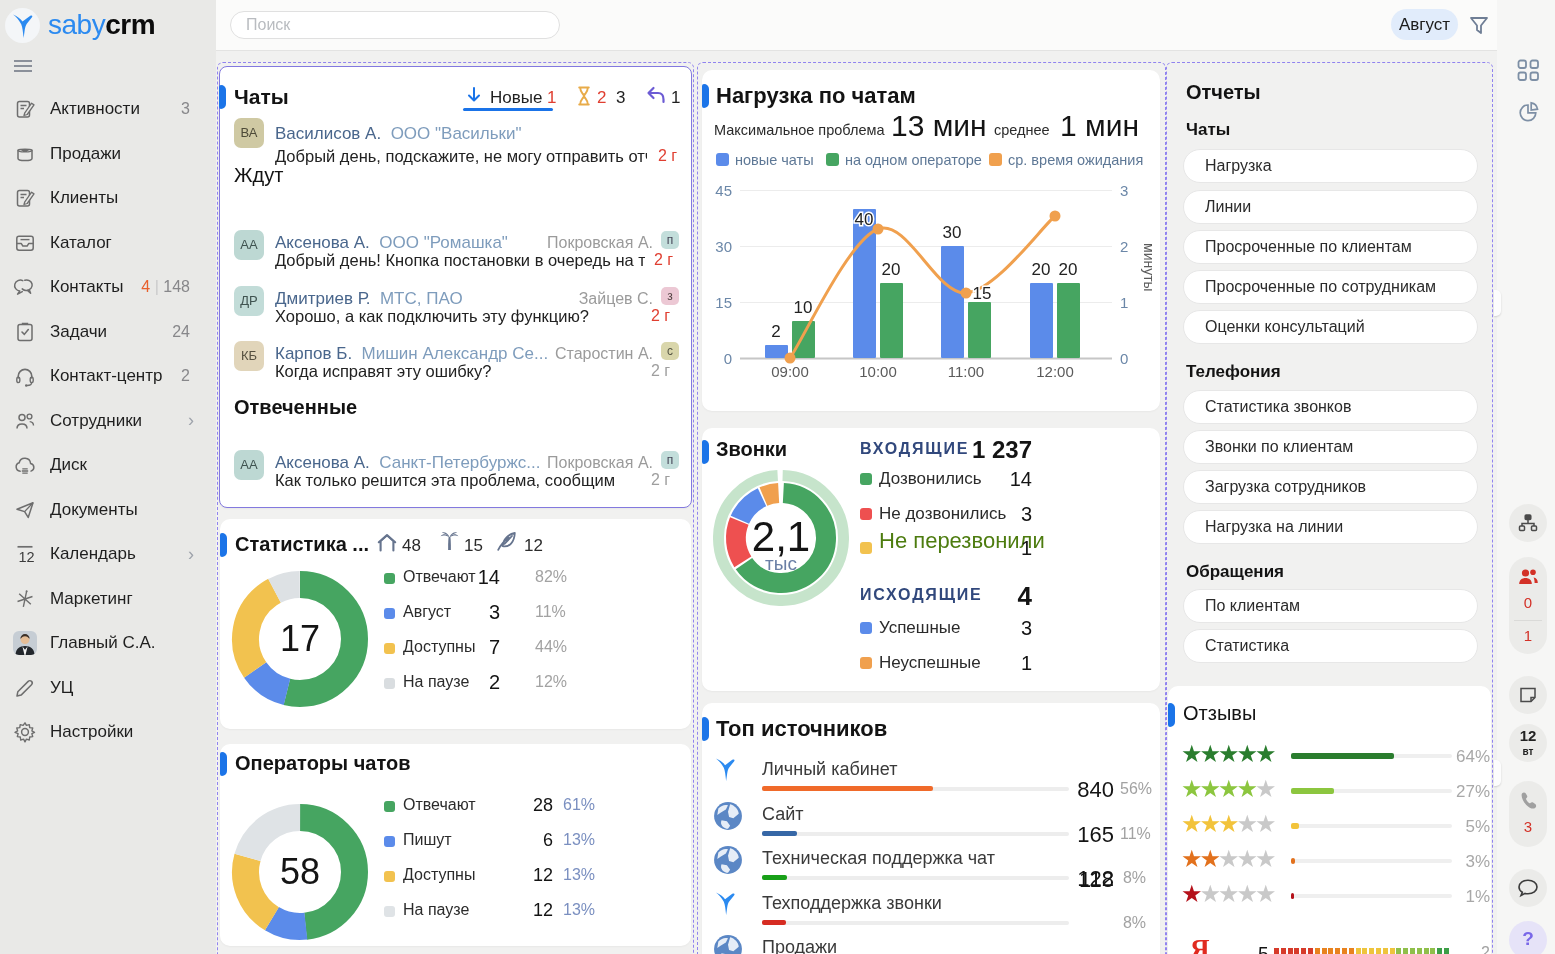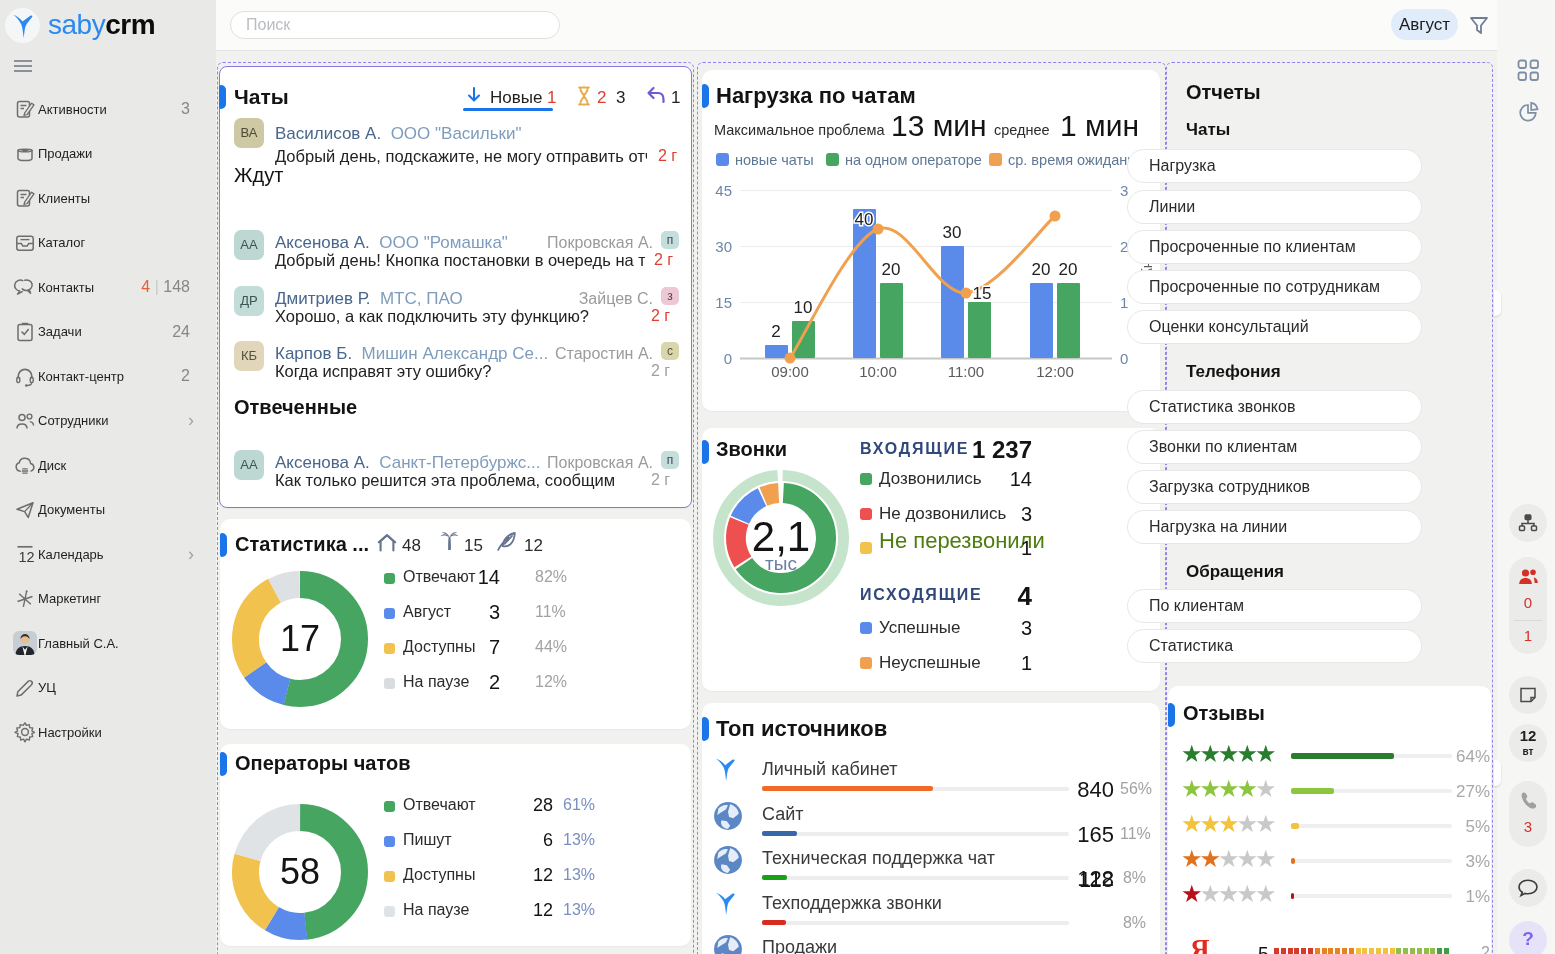--- a/index.html
+++ b/index.html
@@ -4,24 +4,24 @@
 *{margin:0;padding:0;box-sizing:border-box}
 html,body{width:1555px;height:954px;overflow:hidden}
 body{font-family:"Liberation Sans",sans-serif;background:#f1f1f0;position:relative}
 .abs{position:absolute}
 .panel{position:absolute;background:#fff;border-radius:10px;box-shadow:0 1px 2px rgba(0,0,0,.04)}
 .acc{position:absolute;width:7px;height:24px;background:#1b74e8;border-radius:2px 5px 5px 2px}
 .ph1{font-weight:bold;font-size:21px;color:#131313}
 .dash{position:absolute;border:1.6px dashed #9183ef;border-radius:6px}
 .nav{position:absolute;left:0;width:216px;height:44px;display:flex;align-items:center}
 .nav .ic{width:24px;margin-left:13px;flex:none;display:flex;justify-content:center}
-.nav .lb{margin-left:1px;font-size:13px;color:#1f1f1f;white-space:nowrap}
+.nav .lb{margin-left:13px;font-size:17px;color:#1f1f1f;white-space:nowrap}
 .nav .ct{position:absolute;right:26px;font-size:16px;color:#87878a}
 svg{display:block}
-.pill{position:absolute;left:1127px;width:295px;height:34px;background:#fff;border:1px solid #e7e7e7;border-radius:17px;font-size:16px;color:#2b2b2b;display:flex;align-items:center;padding-left:21px}
+.pill{position:absolute;left:1183px;width:295px;height:34px;background:#fff;border:1px solid #e7e7e7;border-radius:17px;font-size:16px;color:#2b2b2b;display:flex;align-items:center;padding-left:21px}
 .sechead{position:absolute;left:1186px;font-size:17px;font-weight:bold;color:#131313}
 .star{font-size:24px;letter-spacing:-3px}
 </style></head>
 <body>
 
 <div class="abs" style="left:0;top:0;width:216px;height:954px;background:#e9e9e7"></div>
 <div class="abs" style="left:5px;top:8px;width:35px;height:35px;border-radius:50%;background:#f4f6f8"></div>
 <svg class="abs" style="left:11px;top:12px" width="26" height="28" viewBox="0 0 26 28">
     <path d="M2 2.5 C6.5 4.5 9.5 6.5 11.5 9.5 L19 4 C21 2.9 22.1 4 20.8 5.6 L15.8 11.8 C14.8 13.2 14.3 15 13.8 17.5 L12.6 26 C12 20 11.5 15 10.2 12.2 C8 7.8 5 4.8 2 2.5 Z" fill="#2b8af0"></path>
   </svg>
@@ -554,21 +554,21 @@
 <div class="abs sechead" style="top:362px">Телефония</div>
 <div class="pill" style="top:390px">Статистика звонков</div>
 <div class="pill" style="top:430px">Звонки по клиентам</div>
 <div class="pill" style="top:470px">Загрузка сотрудников</div>
 <div class="pill" style="top:510px">Нагрузка на линии</div>
 <div class="abs sechead" style="top:562px">Обращения</div>
 <div class="pill" style="top:589px">По клиентам</div>
 <div class="pill" style="top:629px">Статистика</div>
 <div class="panel" style="left:1168px;top:686px;width:323px;height:268px;border-radius:10px 10px 0 0"></div>
 <div class="acc" style="left:1168px;top:703px"></div>
-<div class="abs" style="left:1183px;top:702px;font-size:20px;font-weight:bold;color:#131313">Отзывы</div>
+<div class="abs" style="left:1183px;top:702px;font-size:20px;font-weight:normal;color:#131313">Отзывы</div>
 <div class="abs star" style="left:1181px;top:740px"><span style="color:#2a7d2e">★★★★★</span><span style="color:#c9c9c9"></span></div>
 <div class="abs" style="left:1291px;top:754px;width:161px;height:4px;border-radius:2px;background:#efefef"></div>
 <div class="abs" style="left:1291px;top:753px;width:103px;height:6px;border-radius:2px;background:#2a7d2e"></div>
 <div class="abs" style="left:1450px;top:747px;width:40px;text-align:right;font-size:17px;color:#a8a8a8">64%</div>
 <div class="abs star" style="left:1181px;top:775px"><span style="color:#8cc63f">★★★★</span><span style="color:#c9c9c9">★</span></div>
 <div class="abs" style="left:1291px;top:789px;width:161px;height:4px;border-radius:2px;background:#efefef"></div>
 <div class="abs" style="left:1291px;top:788px;width:43px;height:6px;border-radius:2px;background:#8cc63f"></div>
 <div class="abs" style="left:1450px;top:782px;width:40px;text-align:right;font-size:17px;color:#a8a8a8">27%</div>
 <div class="abs star" style="left:1181px;top:810px"><span style="color:#f2c33b">★★★</span><span style="color:#c9c9c9">★★</span></div>
 <div class="abs" style="left:1291px;top:824px;width:161px;height:4px;border-radius:2px;background:#efefef"></div>

